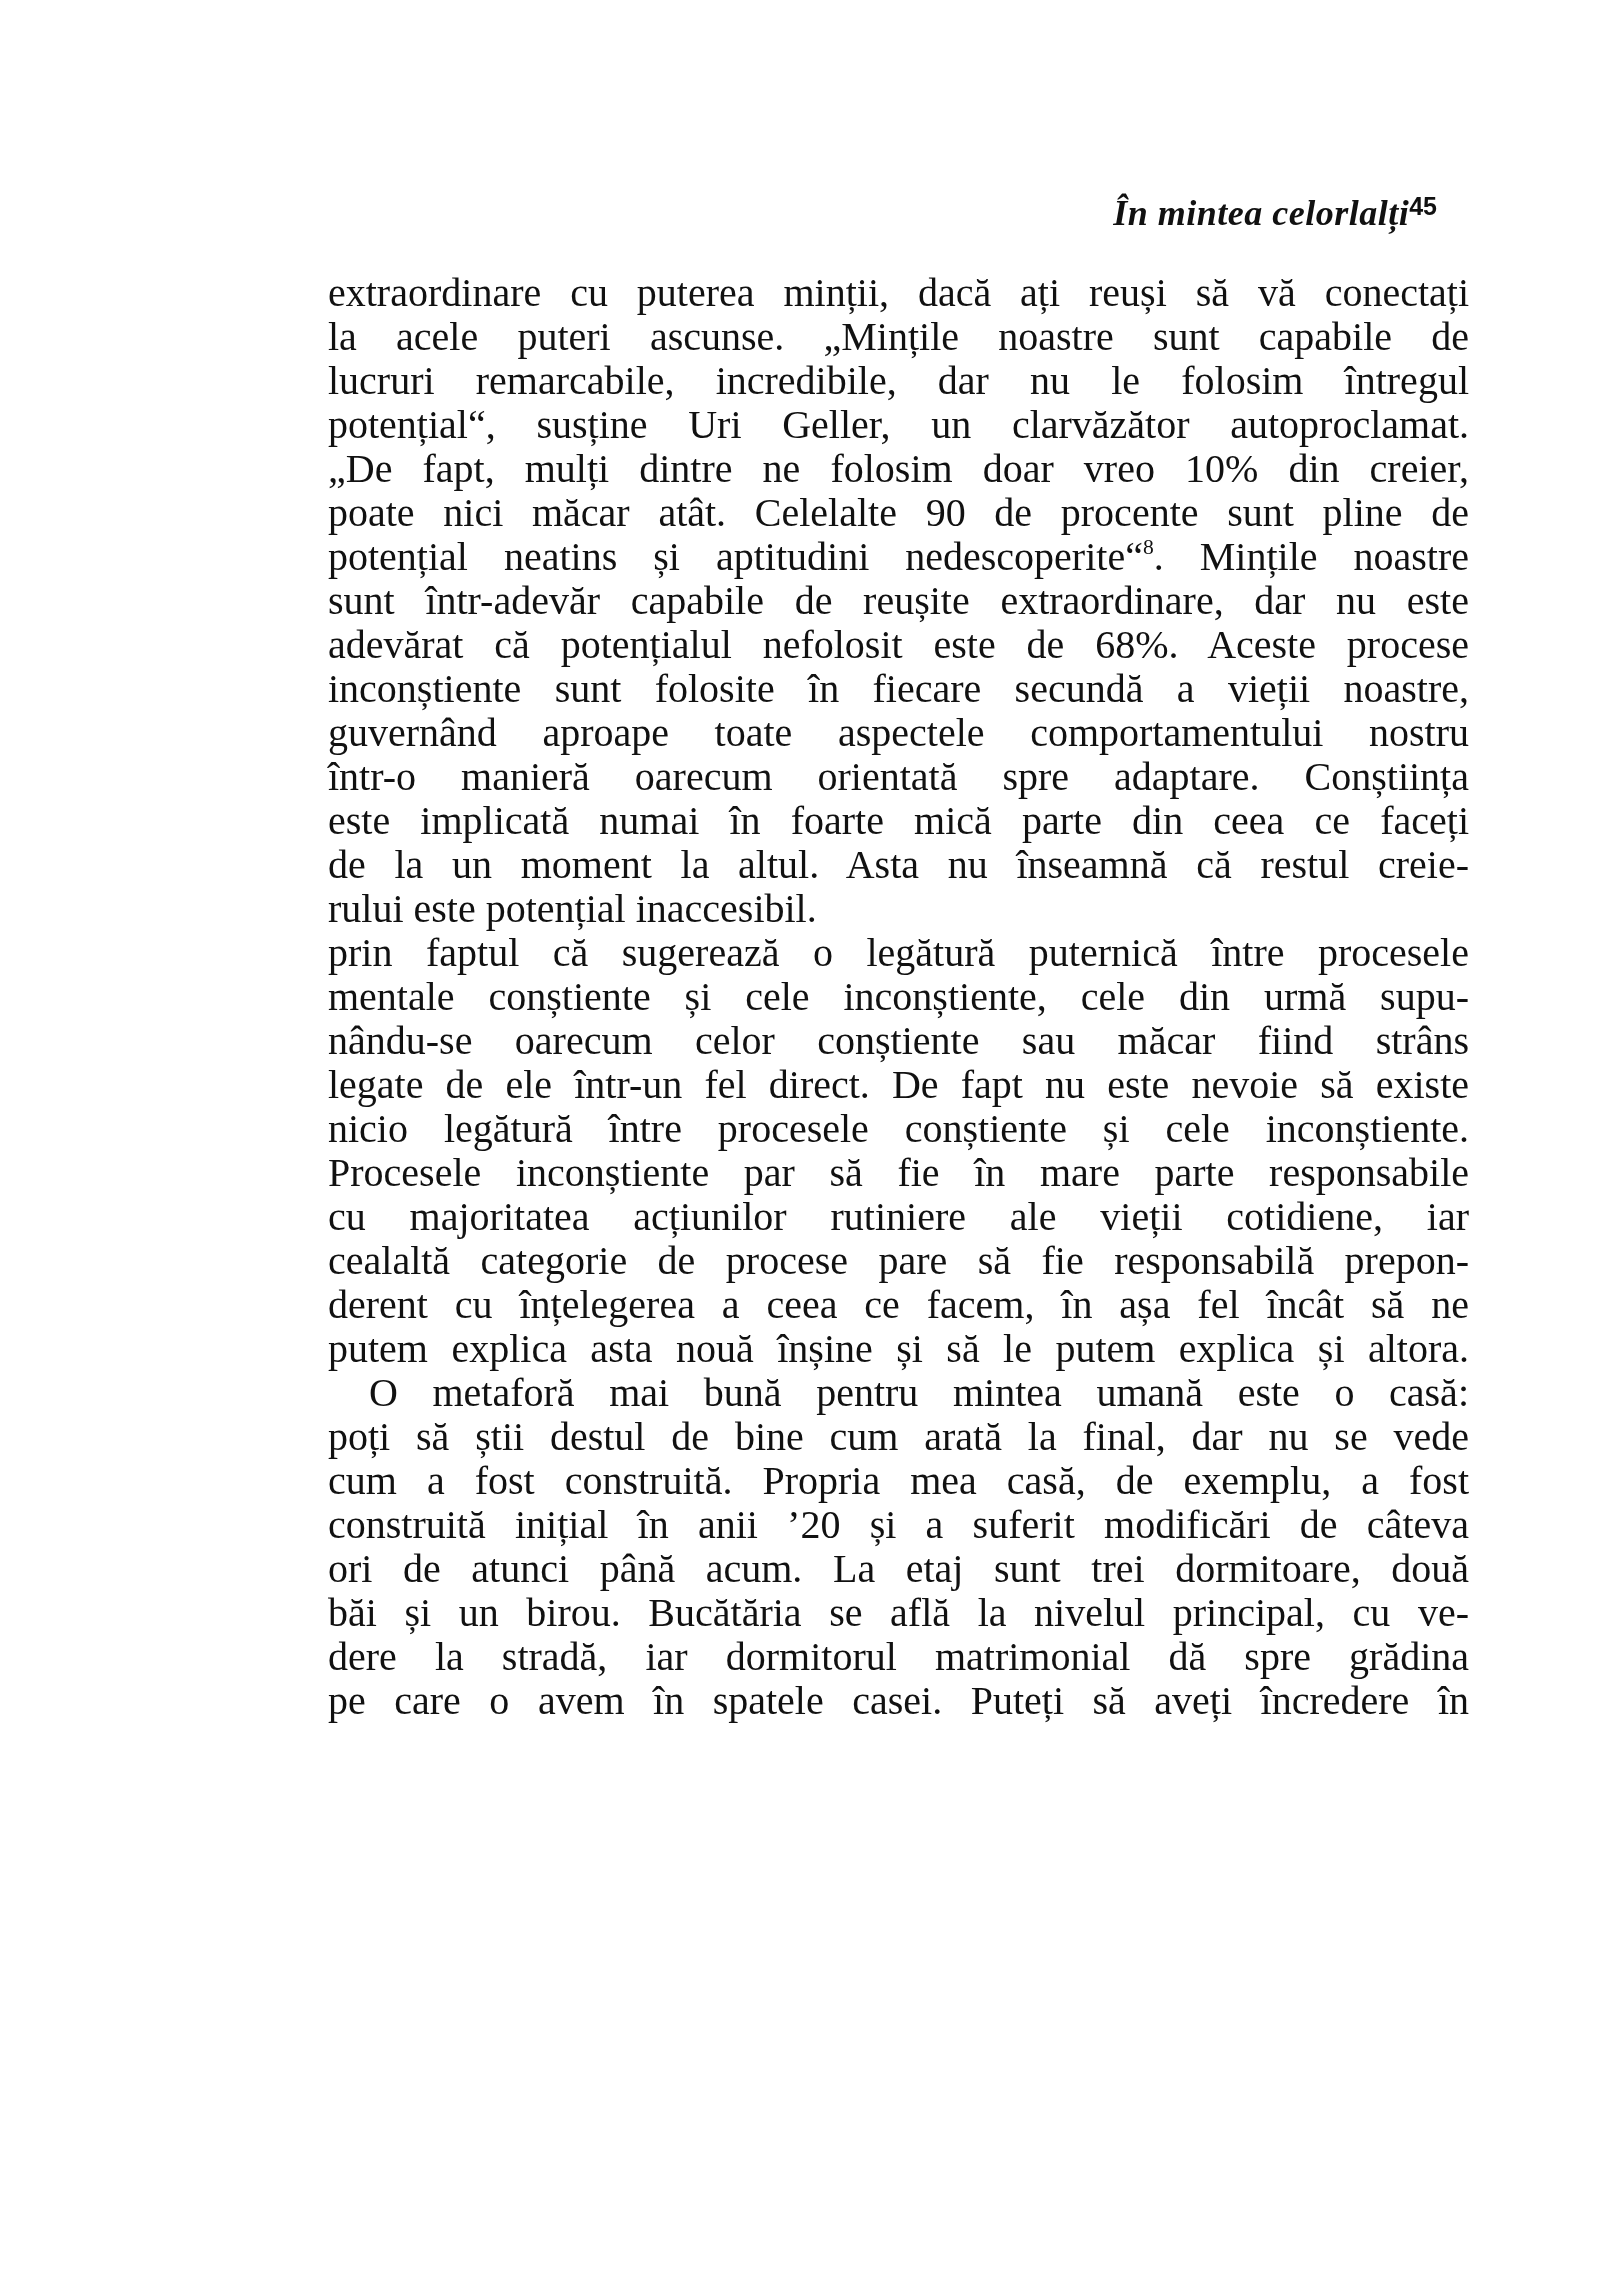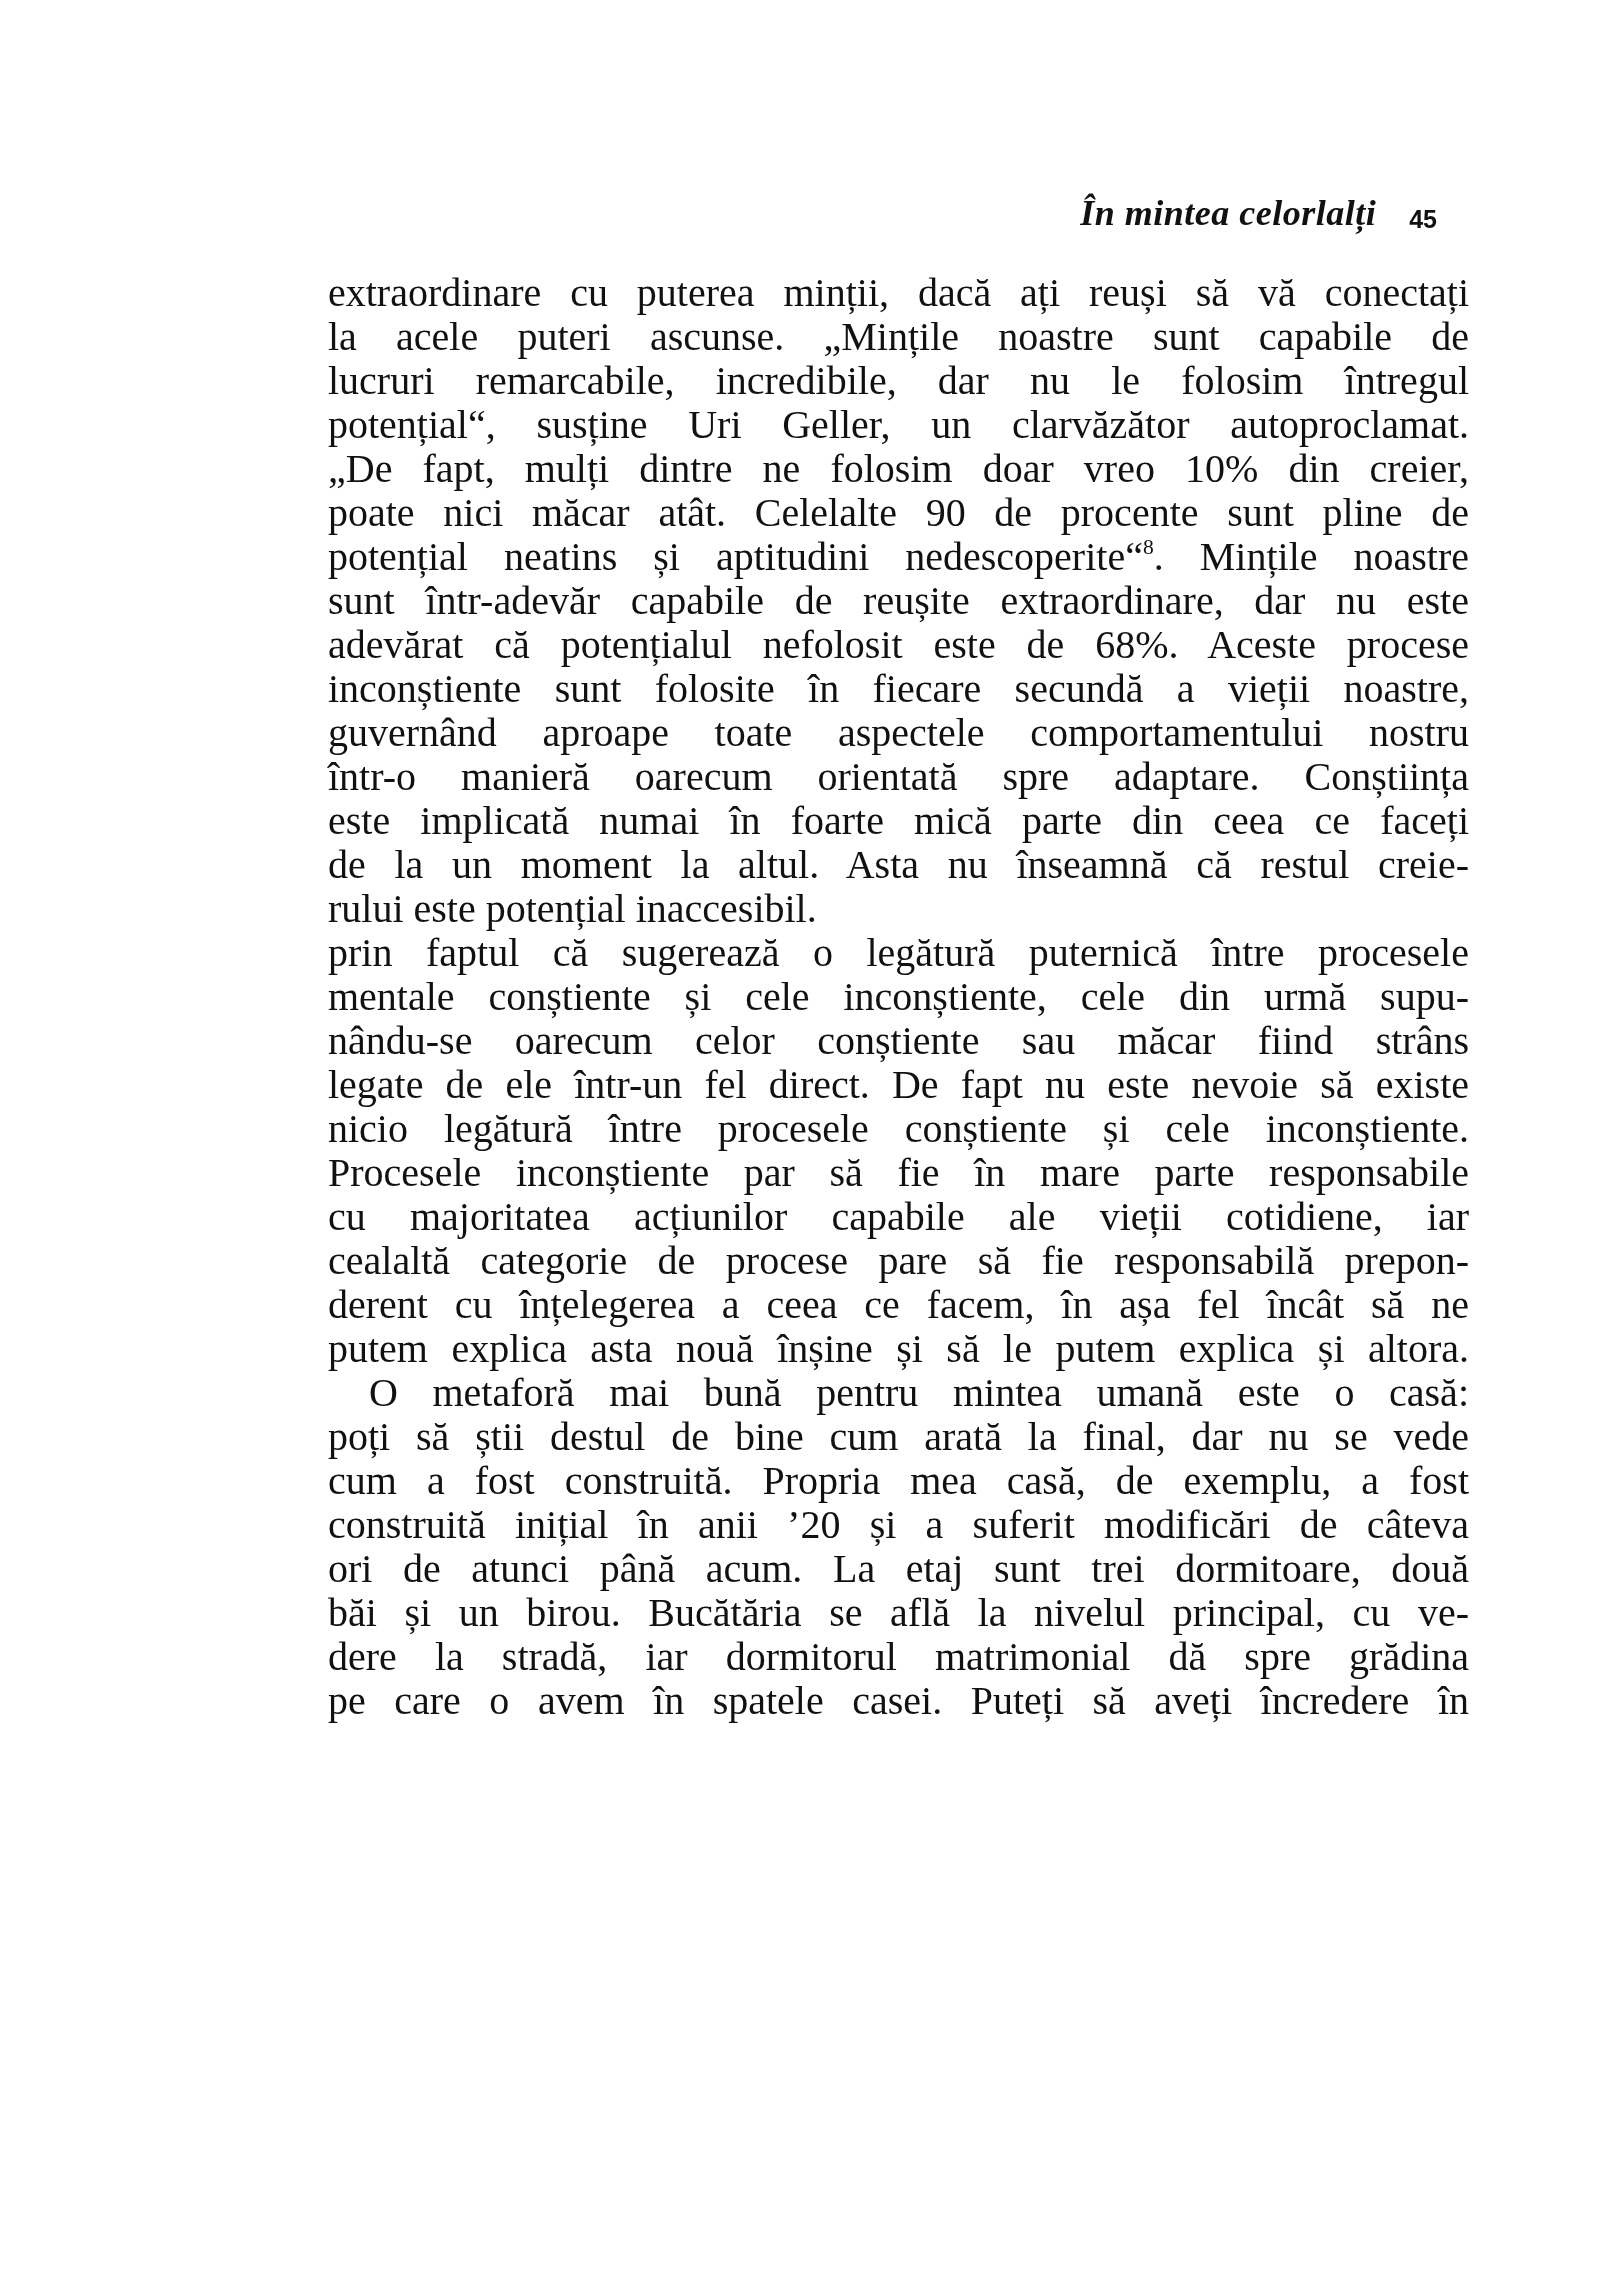--- a/index.html
+++ b/index.html
@@ -13,22 +13,21 @@
       position: relative;
       overflow: hidden;
       color: #111111;
       font-family: "Liberation Serif", "DejaVu Serif", serif;
     }
     .running-header {
       position: absolute;
       top: 192px;
       right: 184px;
       display: flex;
-      align-items: flex-end;
-      gap: 33px;
+      align-items: flex-start;
     }
     .header-title {
       font-family: "Liberation Serif", "DejaVu Serif", serif;
       font-style: italic;
       font-weight: bold;
       font-size: 36px;
       letter-spacing: 0.5px;
     }
     .page-number {
       font-family: "Liberation Sans", "DejaVu Sans", sans-serif;
@@ -91,21 +90,21 @@
     <span class="line last">rului este potențial inaccesibil.</span>
   </div>
 
   <div>
     <span class="line">prin faptul că sugerează o legătură puternică între procesele</span>
     <span class="line">mentale conștiente și cele inconștiente, cele din urmă supu-</span>
     <span class="line">nându-se oarecum celor conștiente sau măcar fiind strâns</span>
     <span class="line">legate de ele într-un fel direct. De fapt nu este nevoie să existe</span>
     <span class="line">nicio legătură între procesele conștiente și cele inconștiente.</span>
     <span class="line">Procesele inconștiente par să fie în mare parte responsabile</span>
-    <span class="line">cu majoritatea acțiunilor capabile ale vieții cotidiene, iar</span>
+    <span class="line">cu majoritatea acțiunilor rutiniere ale vieții cotidiene, iar</span>
     <span class="line">cealaltă categorie de procese pare să fie responsabilă prepon-</span>
     <span class="line">derent cu înțelegerea a ceea ce facem, în așa fel încât să ne</span>
     <span class="line">putem explica asta nouă înșine și să le putem explica și altora.</span>
   </div>
 
   <div>
     <span class="line indent">O metaforă mai bună pentru mintea umană este o casă:</span>
     <span class="line">poți să știi destul de bine cum arată la final, dar nu se vede</span>
     <span class="line">cum a fost construită. Propria mea casă, de exemplu, a fost</span>
     <span class="line">construită inițial în anii ’20 și a suferit modificări de câteva</span>

